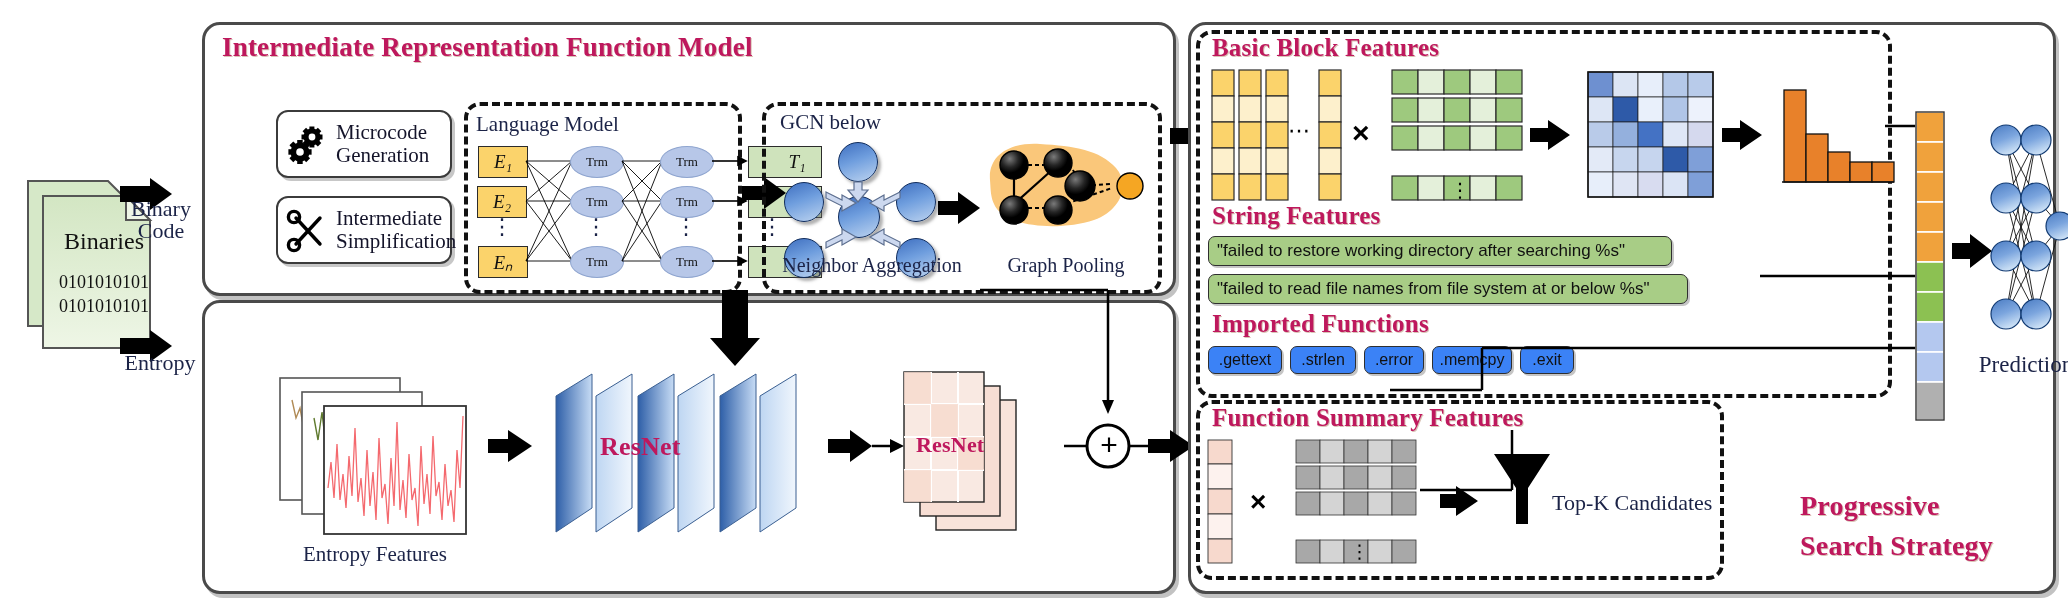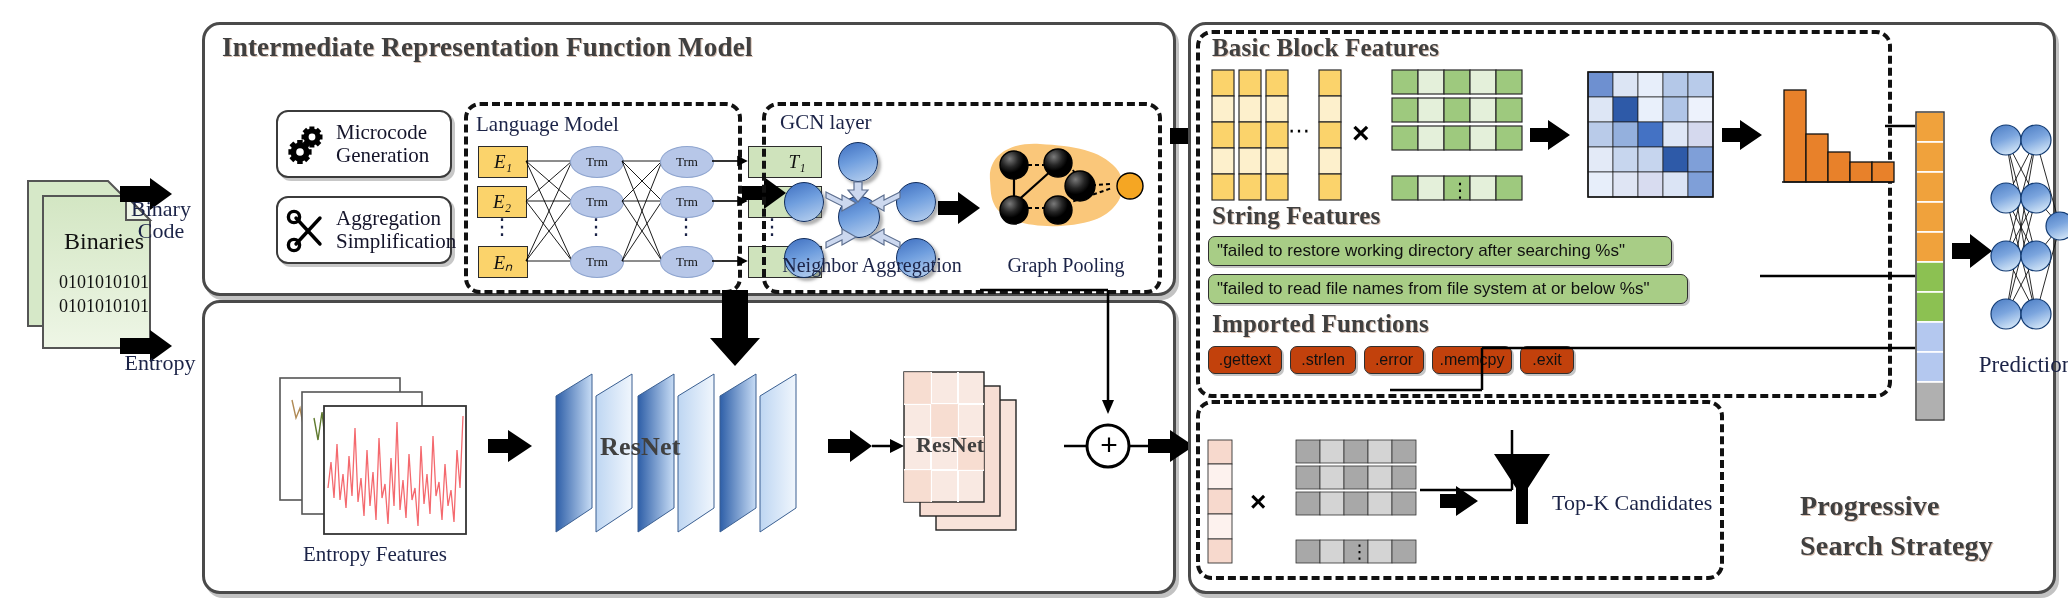--- a/index.html
+++ b/index.html
@@ -2,21 +2,21 @@
 <html><head>
 <meta charset="utf-8">
 <style>
   html,body{margin:0;padding:0;background:#fff;}
   body{width:2068px;height:608px;font-family:"Liberation Serif",serif;overflow:hidden;}
   #root{position:relative;width:2068px;height:608px;}
   .abs{position:absolute;}
   .panel{position:absolute;border:3px solid #4a4a4a;border-radius:18px;background:#fff;
          box-shadow:3px 4px 0 rgba(120,120,120,.45);}
   .dashed{position:absolute;border:4px dashed #111;border-radius:16px;background:transparent;}
-  .ttl{font-family:"Liberation Serif",serif;font-weight:bold;color:#404040;letter-spacing:.2px;
+  .ttl{font-family:"Liberation Serif",serif;font-weight:bold;color:#be185d;letter-spacing:.2px;
        text-shadow:1px 1px 0 rgba(170,120,90,.45);}
   .lbl{font-family:"Liberation Serif",serif;color:#1b2347;}
   .small-title{font-family:"Liberation Serif",serif;color:#1b2347;}
   .rbox{position:absolute;border:2.5px solid #3b3b3b;border-radius:12px;background:#fff;
         box-shadow:3px 3px 0 rgba(130,130,130,.45);display:flex;align-items:center;}
   .rbox .txt{font-size:21px;line-height:1.08;color:#14142a;font-family:"Liberation Serif",serif;}
   .ebox{position:absolute;background:#fbd36b;border:1.6px solid #2b2b2b;display:flex;
         align-items:center;justify-content:center;font-style:italic;font-size:19px;color:#111;
         font-family:"Liberation Serif",serif;}
   .tbox{position:absolute;background:#cfe3bc;border:1.6px solid #2b2b2b;display:flex;
@@ -25,21 +25,21 @@
   .trm{position:absolute;background:#b7c7e8;border:1px solid #8fa5cf;border-radius:50%;
        display:flex;align-items:center;justify-content:center;font-size:13px;color:#111;
        font-family:"Liberation Serif",serif;}
   .vdots{position:absolute;font-size:22px;line-height:6px;color:#1b2347;text-align:center;}
   .node{position:absolute;border-radius:50%;border:1.5px solid #0e2b5c;
         background:linear-gradient(160deg,#3f6fc0 0%,#6f9ede 45%,#bcd3f0 100%);
         box-shadow:3px 3px 3px rgba(100,100,100,.5);}
   .strchip{position:absolute;background:#a8cd86;border:1.6px solid #2f2f2f;border-radius:7px;
            display:flex;align-items:center;padding-left:8px;font-size:17px;color:#111;
            font-family:"Liberation Sans",sans-serif;box-shadow:2px 2px 0 rgba(140,140,140,.5);}
-  .fnchip{position:absolute;background:#c2410c;border:1.6px solid #2f2f2f;border-radius:7px;
+  .fnchip{position:absolute;background:#3b82f6;border:1.6px solid #2f2f2f;border-radius:7px;
            display:flex;align-items:center;justify-content:center;font-size:16px;color:#111;
            font-family:"Liberation Sans",sans-serif;box-shadow:2px 2px 0 rgba(140,140,140,.5);}
   svg{position:absolute;overflow:visible;}
 </style>
 </head>
 <body>
 
 <div id="root">
 
   <div class="abs" style="left:18px;top:176px;width:150px;height:180px;">
@@ -110,21 +110,21 @@
   <div class="rbox" style="left:276px;top:196px;width:172px;height:64px;">
     <svg style="position:absolute;left:8px;top:10px;width:42px;height:44px;">
       <g stroke="#000" stroke-width="3.4" fill="none" stroke-linecap="round">
         <line x1="10" y1="10" x2="34" y2="36"></line>
         <line x1="10" y1="36" x2="34" y2="10"></line>
       </g>
       <circle cx="8" cy="9" r="5.6" fill="none" stroke="#000" stroke-width="3.4"></circle>
       <circle cx="8" cy="37" r="5.6" fill="none" stroke="#000" stroke-width="3.4"></circle>
     </svg>
     <div class="txt" style="margin-left:58px;">
-      <div>Aggregation</div>
+      <div>Intermediate</div>
       <div>Simplification</div>
     </div>
   </div>
 
   <div class="dashed" style="left:464px;top:102px;width:270px;height:184px;"></div>
   <div class="abs small-title" style="left:476px;top:112px;font-size:21px;">Language Model</div>
 
   <div class="ebox" style="left:478px;top:146px;width:48px;height:30px;">E₁</div>
   <div class="ebox" style="left:477px;top:186px;width:48px;height:30px;">E₂</div>
   <div class="vdots abs" style="left:478px;top:224px;width:48px;">⋮</div>
@@ -182,21 +182,21 @@
   <div class="tbox" style="left:748px;top:146px;width:48px;height:30px;">T₁</div>
   <div class="tbox" style="left:748px;top:186px;width:48px;height:30px;">T₂</div>
   <div class="vdots abs" style="left:748px;top:224px;width:48px;">⋮</div>
   <div class="tbox" style="left:748px;top:246px;width:48px;height:30px;">Tₙ</div>
 
   <svg class="abs" style="left:742px;top:175px;width:60px;height:40px;">
     <polygon points="0,11 22,11 22,2 44,18 22,34 22,25 0,25" fill="#000"></polygon>
   </svg>
 
   <div class="dashed" style="left:762px;top:102px;width:392px;height:184px;"></div>
-  <div class="abs small-title" style="left:780px;top:110px;font-size:21px;">GCN layer</div>
+  <div class="abs small-title" style="left:780px;top:110px;font-size:21px;">GCN below</div>
 
   <div class="node" style="left:838px;top:142px;width:38px;height:38px;"></div>
   <div class="node" style="left:784px;top:182px;width:38px;height:38px;"></div>
   <div class="node" style="left:784px;top:238px;width:38px;height:38px;"></div>
   <div class="node" style="left:838px;top:196px;width:40px;height:40px;"></div>
   <div class="node" style="left:896px;top:182px;width:38px;height:38px;"></div>
   <div class="node" style="left:896px;top:238px;width:38px;height:38px;"></div>
 
   <svg class="abs" style="left:780px;top:140px;width:170px;height:145px;">
     <g fill="#ccd8ef" stroke="#5d6f8f" stroke-width="1.2">
@@ -462,20 +462,21 @@
   <div class="strchip" style="left:1208px;top:274px;width:470px;height:28px;">"failed to read file names from file system at or below %s"</div>
 
   <div class="abs ttl" style="left:1212px;top:310px;font-size:25px;">Imported Functions</div>
   <div class="fnchip" style="left:1208px;top:346px;width:72px;height:26px;">.gettext</div>
   <div class="fnchip" style="left:1290px;top:346px;width:64px;height:26px;">.strlen</div>
   <div class="fnchip" style="left:1364px;top:346px;width:58px;height:26px;">.error</div>
   <div class="fnchip" style="left:1432px;top:346px;width:78px;height:26px;">.memcpy</div>
   <div class="fnchip" style="left:1520px;top:346px;width:52px;height:26px;">.exit</div>
 
   <div class="dashed" style="left:1196px;top:400px;width:520px;height:172px;"></div>
+  <div class="abs ttl" style="left:1212px;top:404px;font-size:25px;">Function Summary Features</div>
 
   <svg class="abs" style="left:1208px;top:440px;width:26px;height:124px;">
     <g stroke="#333" stroke-width="0.9">
       <rect x="0" y="0" width="24" height="24" fill="#f7d9cd"></rect>
       <rect x="0" y="24" width="24" height="25" fill="#fdf2ee"></rect>
       <rect x="0" y="49" width="24" height="25" fill="#f7d9cd"></rect>
       <rect x="0" y="74" width="24" height="25" fill="#fdf2ee"></rect>
       <rect x="0" y="99" width="24" height="24" fill="#f7d9cd"></rect>
     </g>
   </svg>

